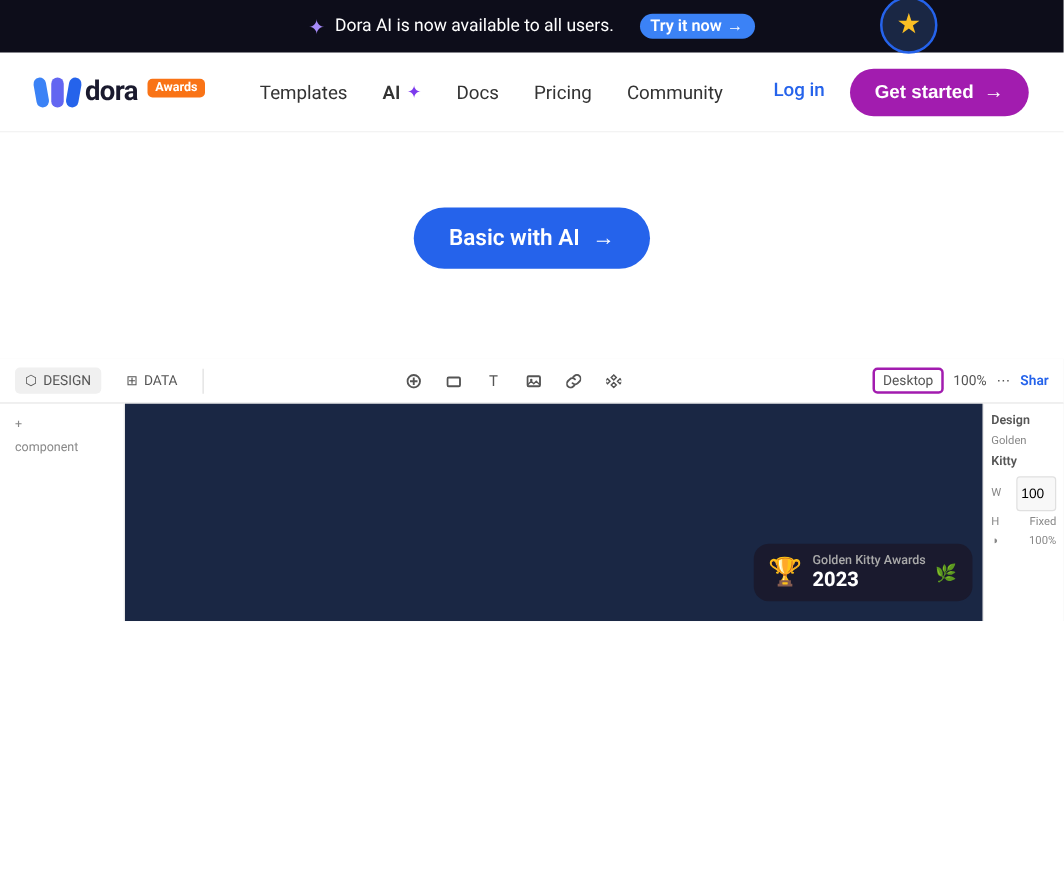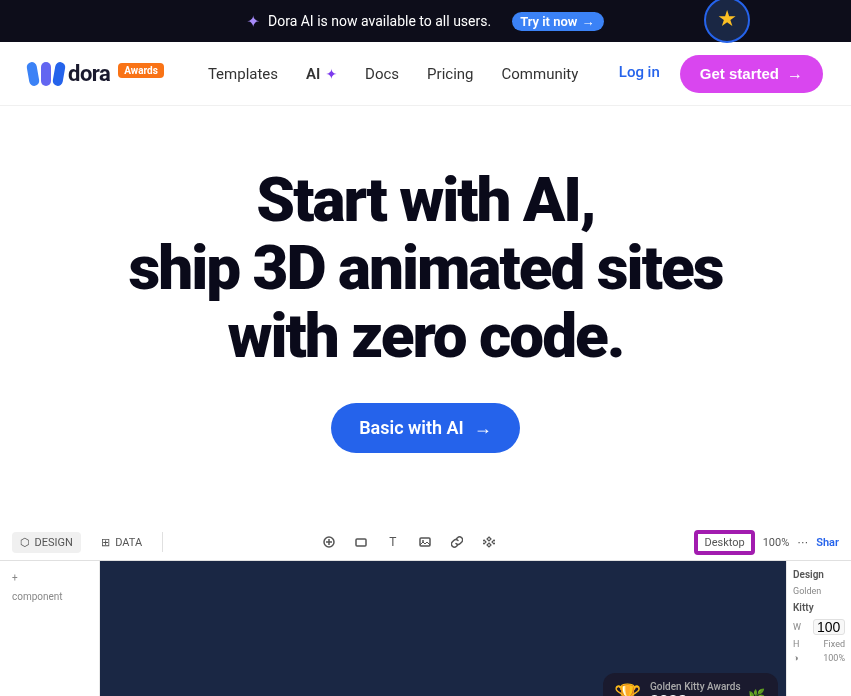--- a/index.html
+++ b/index.html
@@ -138,21 +138,21 @@
     }
     .login-btn {
       color: #2563eb;
       font-size: 15px;
       font-weight: 500;
       cursor: pointer;
       padding: 8px 12px;
       text-decoration: none;
     }
     .get-started-btn {
-      background: #d946ef;
+      background: #a21caf;
       color: #fff;
       border: none;
       border-radius: 24px;
       padding: 10px 20px;
       font-size: 15px;
       font-weight: 600;
       cursor: pointer;
       display: flex;
       align-items: center;
       gap: 8px;
@@ -253,21 +253,21 @@
       font-size: 12px;
     }
     .toolbar-right {
       display: flex;
       align-items: center;
       gap: 8px;
       font-size: 11px;
       color: #555;
     }
     .desktop-select {
-      border: 4px solid #a21caf;
+      border: 2px solid #a21caf;
       border-radius: 4px;
       padding: 2px 6px;
       font-size: 11px;
       background: #fff;
       margin-left: 40px;
     }
 
     
     .canvas-area {
       display: flex;
@@ -314,24 +314,24 @@
     .panel-row {
       display: flex;
       align-items: center;
       justify-content: space-between;
       margin-bottom: 4px;
       font-size: 9px;
       color: #888;
     }
     .panel-input {
       width: 32px;
-      height: 16px;
+      height: 28px;
       border: 1px solid #e0e0e0;
       border-radius: 3px;
-      font-size: 14px;
+      font-size: 11px;
       padding: 0 3px;
       background: #f8f8f8;
     }
 
     
     .golden-kitty {
       position: absolute;
       bottom: 16px;
       right: 8px;
       background: #1a1a2e;
@@ -404,25 +404,20 @@
   <div class="nav-right">
     <a class="login-btn">Log in</a>
     <button class="get-started-btn">
       <span>Get started</span>
       <span class="arrow">→</span>
     </button>
   </div>
 </nav>
 
 <section class="hero">
-  <h1 class="hero-headline">
-    <span>Start with AI,</span><br>
-    <span>ship 3D animated sites</span><br>
-    <span>with zero code.</span>
-  </h1>
   <a class="hero-cta">
     <span>Basic with AI</span>
     <span class="arrow">→</span>
   </a>
 </section>
 
 <div class="editor-preview">
 
   <div class="editor-toolbar">
     <div class="toolbar-tab active">

